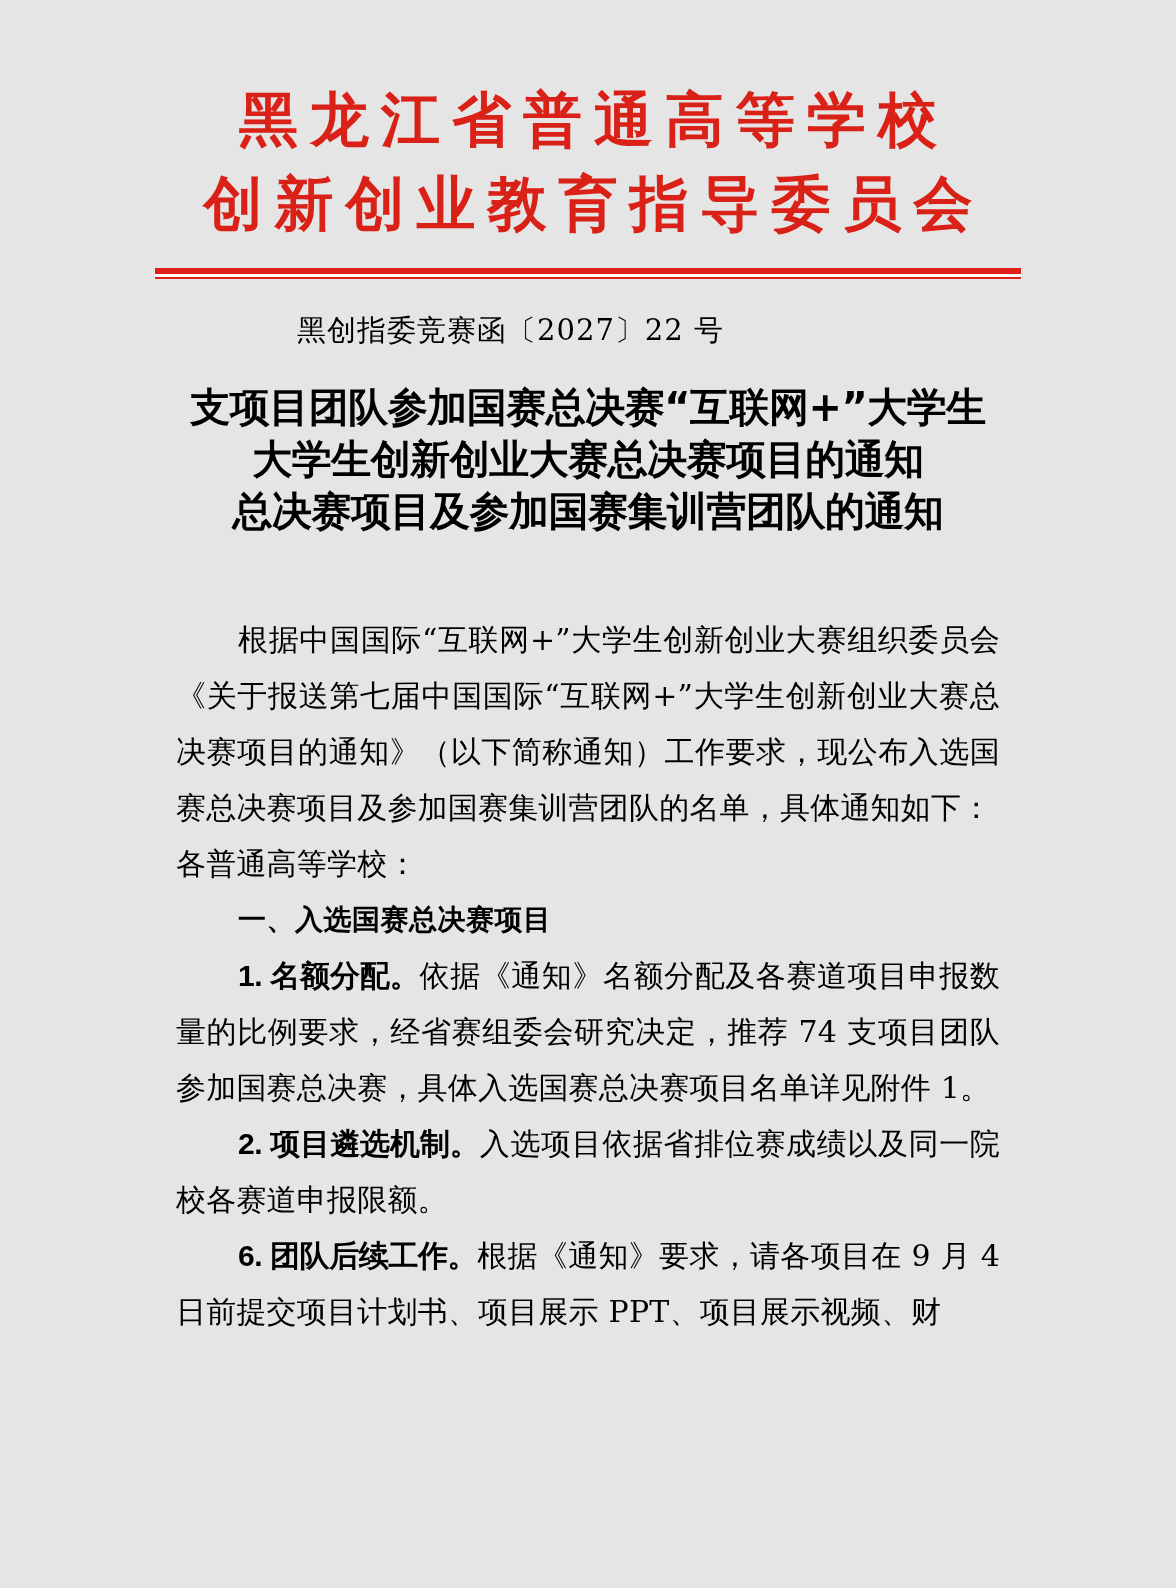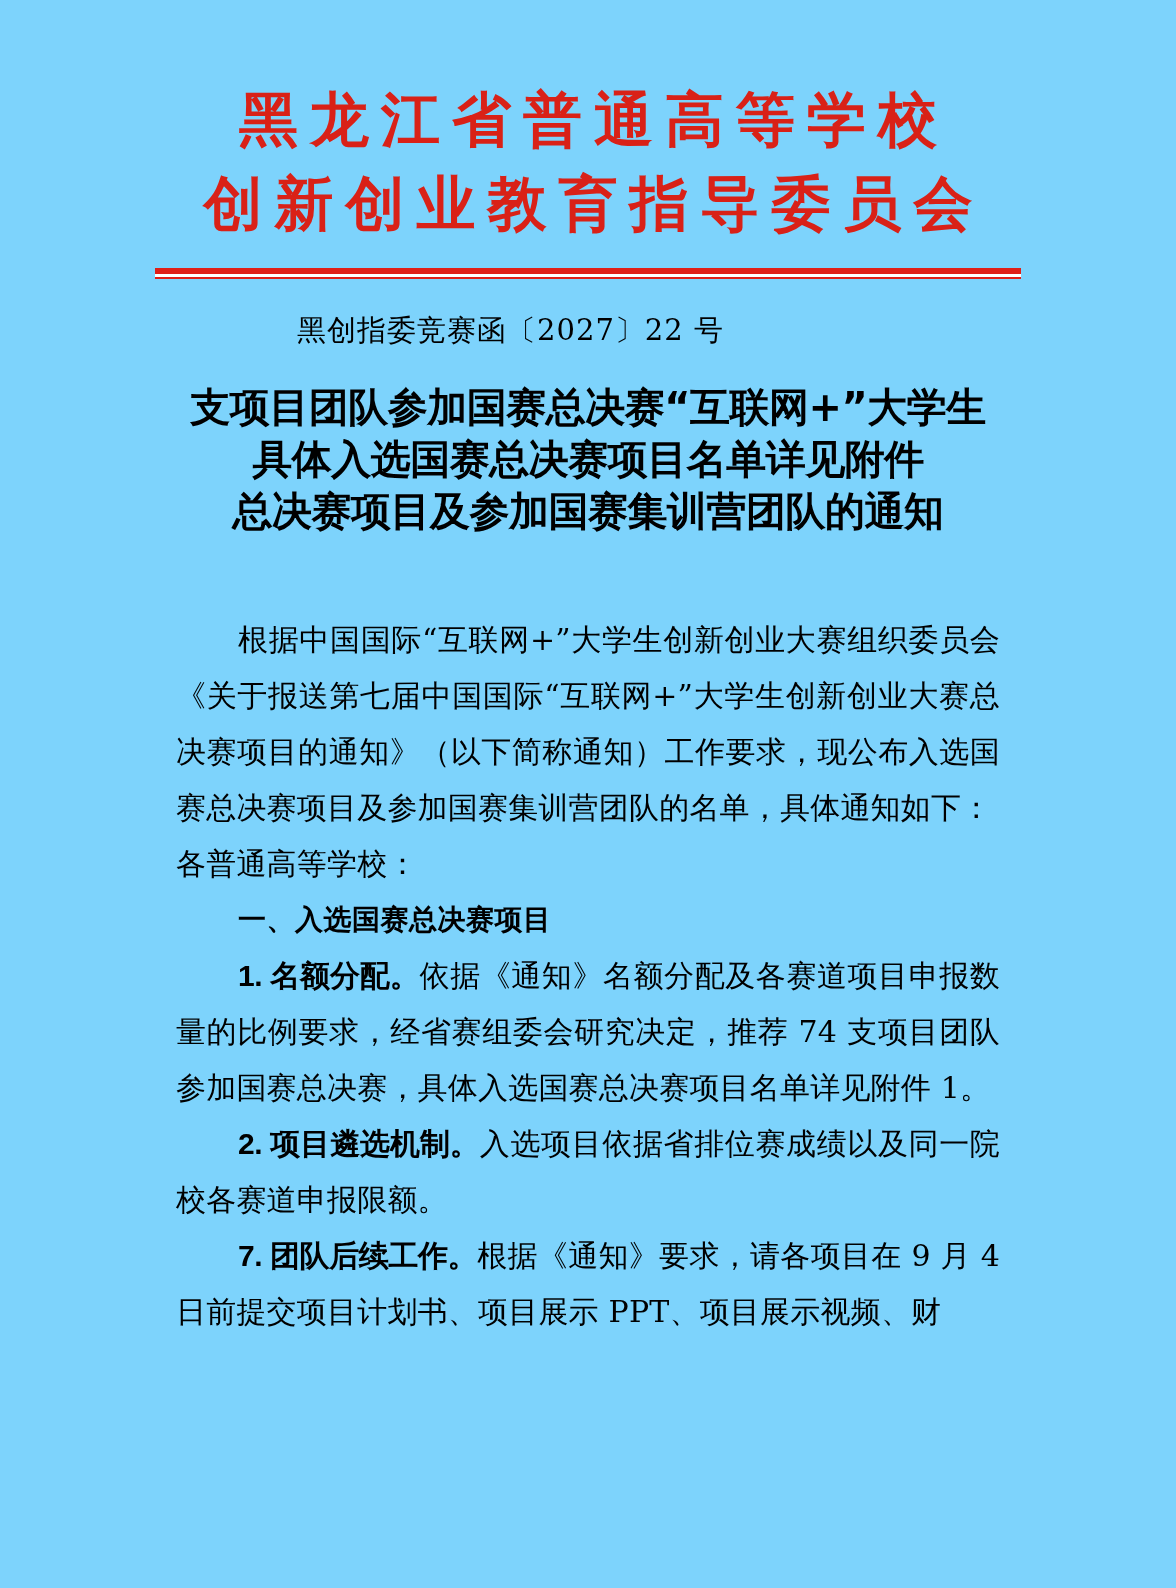--- a/index.html
+++ b/index.html
@@ -12,21 +12,21 @@
     height: 1588px;
     overflow: hidden;
     font-family: "DejaVu Serif", "Liberation Serif", serif;
     color: #000000;
   }
 
   .page {
     position: relative;
     width: 1176px;
     height: 1588px;
-    background: #7dd3fc;
+    background: #e5e5e5;
     box-sizing: border-box;
   }
 
   
   .letterhead {
     position: absolute;
     left: 0;
     top: 78px;
     width: 1176px;
     text-align: center;
@@ -144,33 +144,33 @@
   <div class="red-rule-wrap">
     <div class="red-rule-thick"></div>
     <div class="red-rule-gap"></div>
     <div class="red-rule-thin"></div>
   </div>
 
   <div class="doc-number">黑创指委竞赛函〔2027〕22 号</div>
 
   <div class="doc-title">
     <div class="doc-title-line">支项目团队参加国赛总决赛“互联网+”大学生</div>
-    <div class="doc-title-line">具体入选国赛总决赛项目名单详见附件</div>
+    <div class="doc-title-line">大学生创新创业大赛总决赛项目的通知</div>
     <div class="doc-title-line">总决赛项目及参加国赛集训营团队的通知</div>
   </div>
 
   <div class="body-block">
 
     <p class="para indent">根据中国国际“互联网+”大学生创新创业大赛组织委员会《关于报送第七届中国国际“互联网+”大学生创新创业大赛总决赛项目的通知》（以下简称通知）工作要求，现公布入选国赛总决赛项目及参加国赛集训营团队的名单，具体通知如下：</p>
 
     <p class="para salutation">各普通高等学校：</p>
 
     <p class="section-heading">一、入选国赛总决赛项目</p>
 
     <p class="para indent"><span class="lead">1. 名额分配。</span><span>依据《通知》名额分配及各赛道项目申报数量的比例要求，经省赛组委会研究决定，推荐 74 支项目团队参加国赛总决赛，具体入选国赛总决赛项目名单详见附件 1。</span></p>
 
     <p class="para indent"><span class="lead">2. 项目遴选机制。</span><span>入选项目依据省排位赛成绩以及同一院校各赛道申报限额。</span></p>
 
-    <p class="para indent"><span class="lead">7. 团队后续工作。</span><span>根据《通知》要求，请各项目在 9 月 4 日前提交项目计划书、项目展示 PPT、项目展示视频、财</span></p>
+    <p class="para indent"><span class="lead">6. 团队后续工作。</span><span>根据《通知》要求，请各项目在 9 月 4 日前提交项目计划书、项目展示 PPT、项目展示视频、财</span></p>
 
   </div>
 
 </div>
 
 </body></html>

